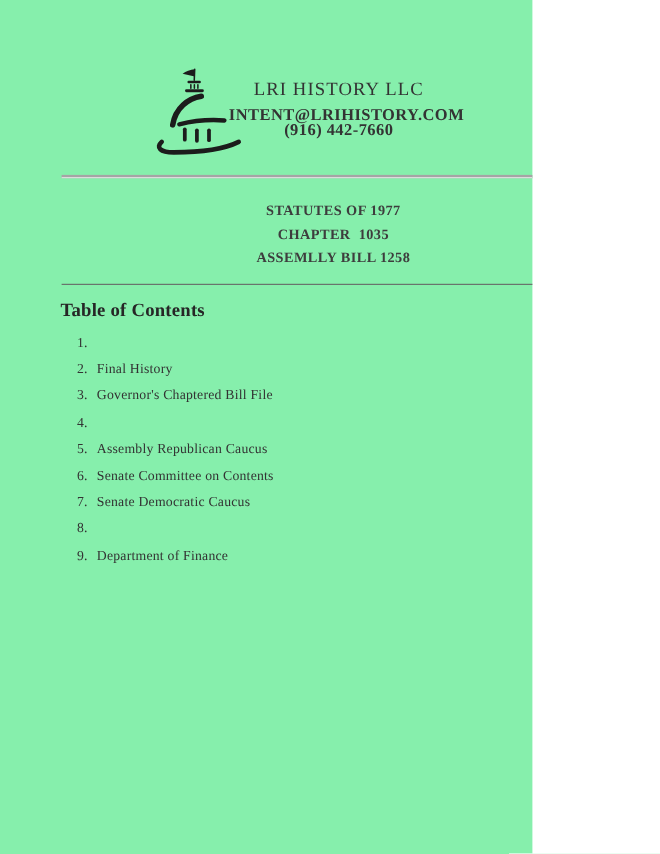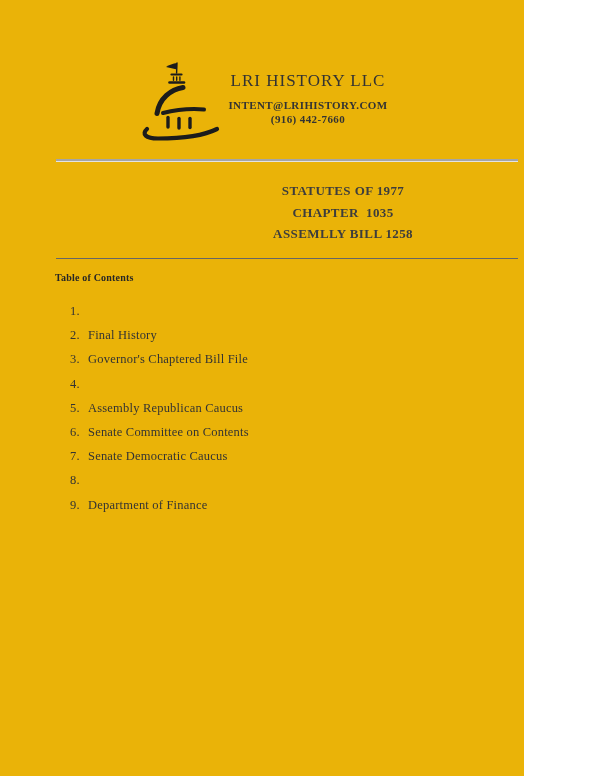--- a/index.html
+++ b/index.html
@@ -4,25 +4,24 @@
 <style>
   html, body {
     margin: 0;
     padding: 0;
     background: #ffffff;
   }
   .page {
     position: relative;
     width: 484px;
     height: 776px;
-    background: #eab308;
+    background: #86efac;
     font-family: "Liberation Serif", serif;
     color: #2f2f2f;
     overflow: hidden;
-    padding-left: 40px;
   }
 
   
   .logo {
     position: absolute;
     left: 138px;
     top: 60px;
     width: 82px;
     height: 84px;
   }
@@ -33,21 +32,21 @@
     width: 200px;
     text-align: center;
   }
   .company-name {
     font-size: 17px;
     letter-spacing: 1px;
     color: #333333;
     white-space: nowrap;
   }
   .contact-line {
-    font-size: 11px;
+    font-size: 15px;
     font-weight: bold;
     letter-spacing: 0.4px;
     color: #333333;
     line-height: 14px;
     white-space: nowrap;
   }
   .contact-line.first {
     margin-top: 7px;
   }
 
@@ -84,21 +83,21 @@
     line-height: 21.5px;
     color: #3d3d3d;
     white-space: pre; 
   }
 
   
   .toc-title {
     position: absolute;
     left: 55px;
     top: 272px;
-    font-size: 10px;
+    font-size: 17px;
     font-weight: bold;
     color: #262626;
     letter-spacing: 0.2px;
   }
   .toc-list {
     position: absolute;
     left: 70px;
     top: 304px;
     margin: 0;
     padding: 0;

